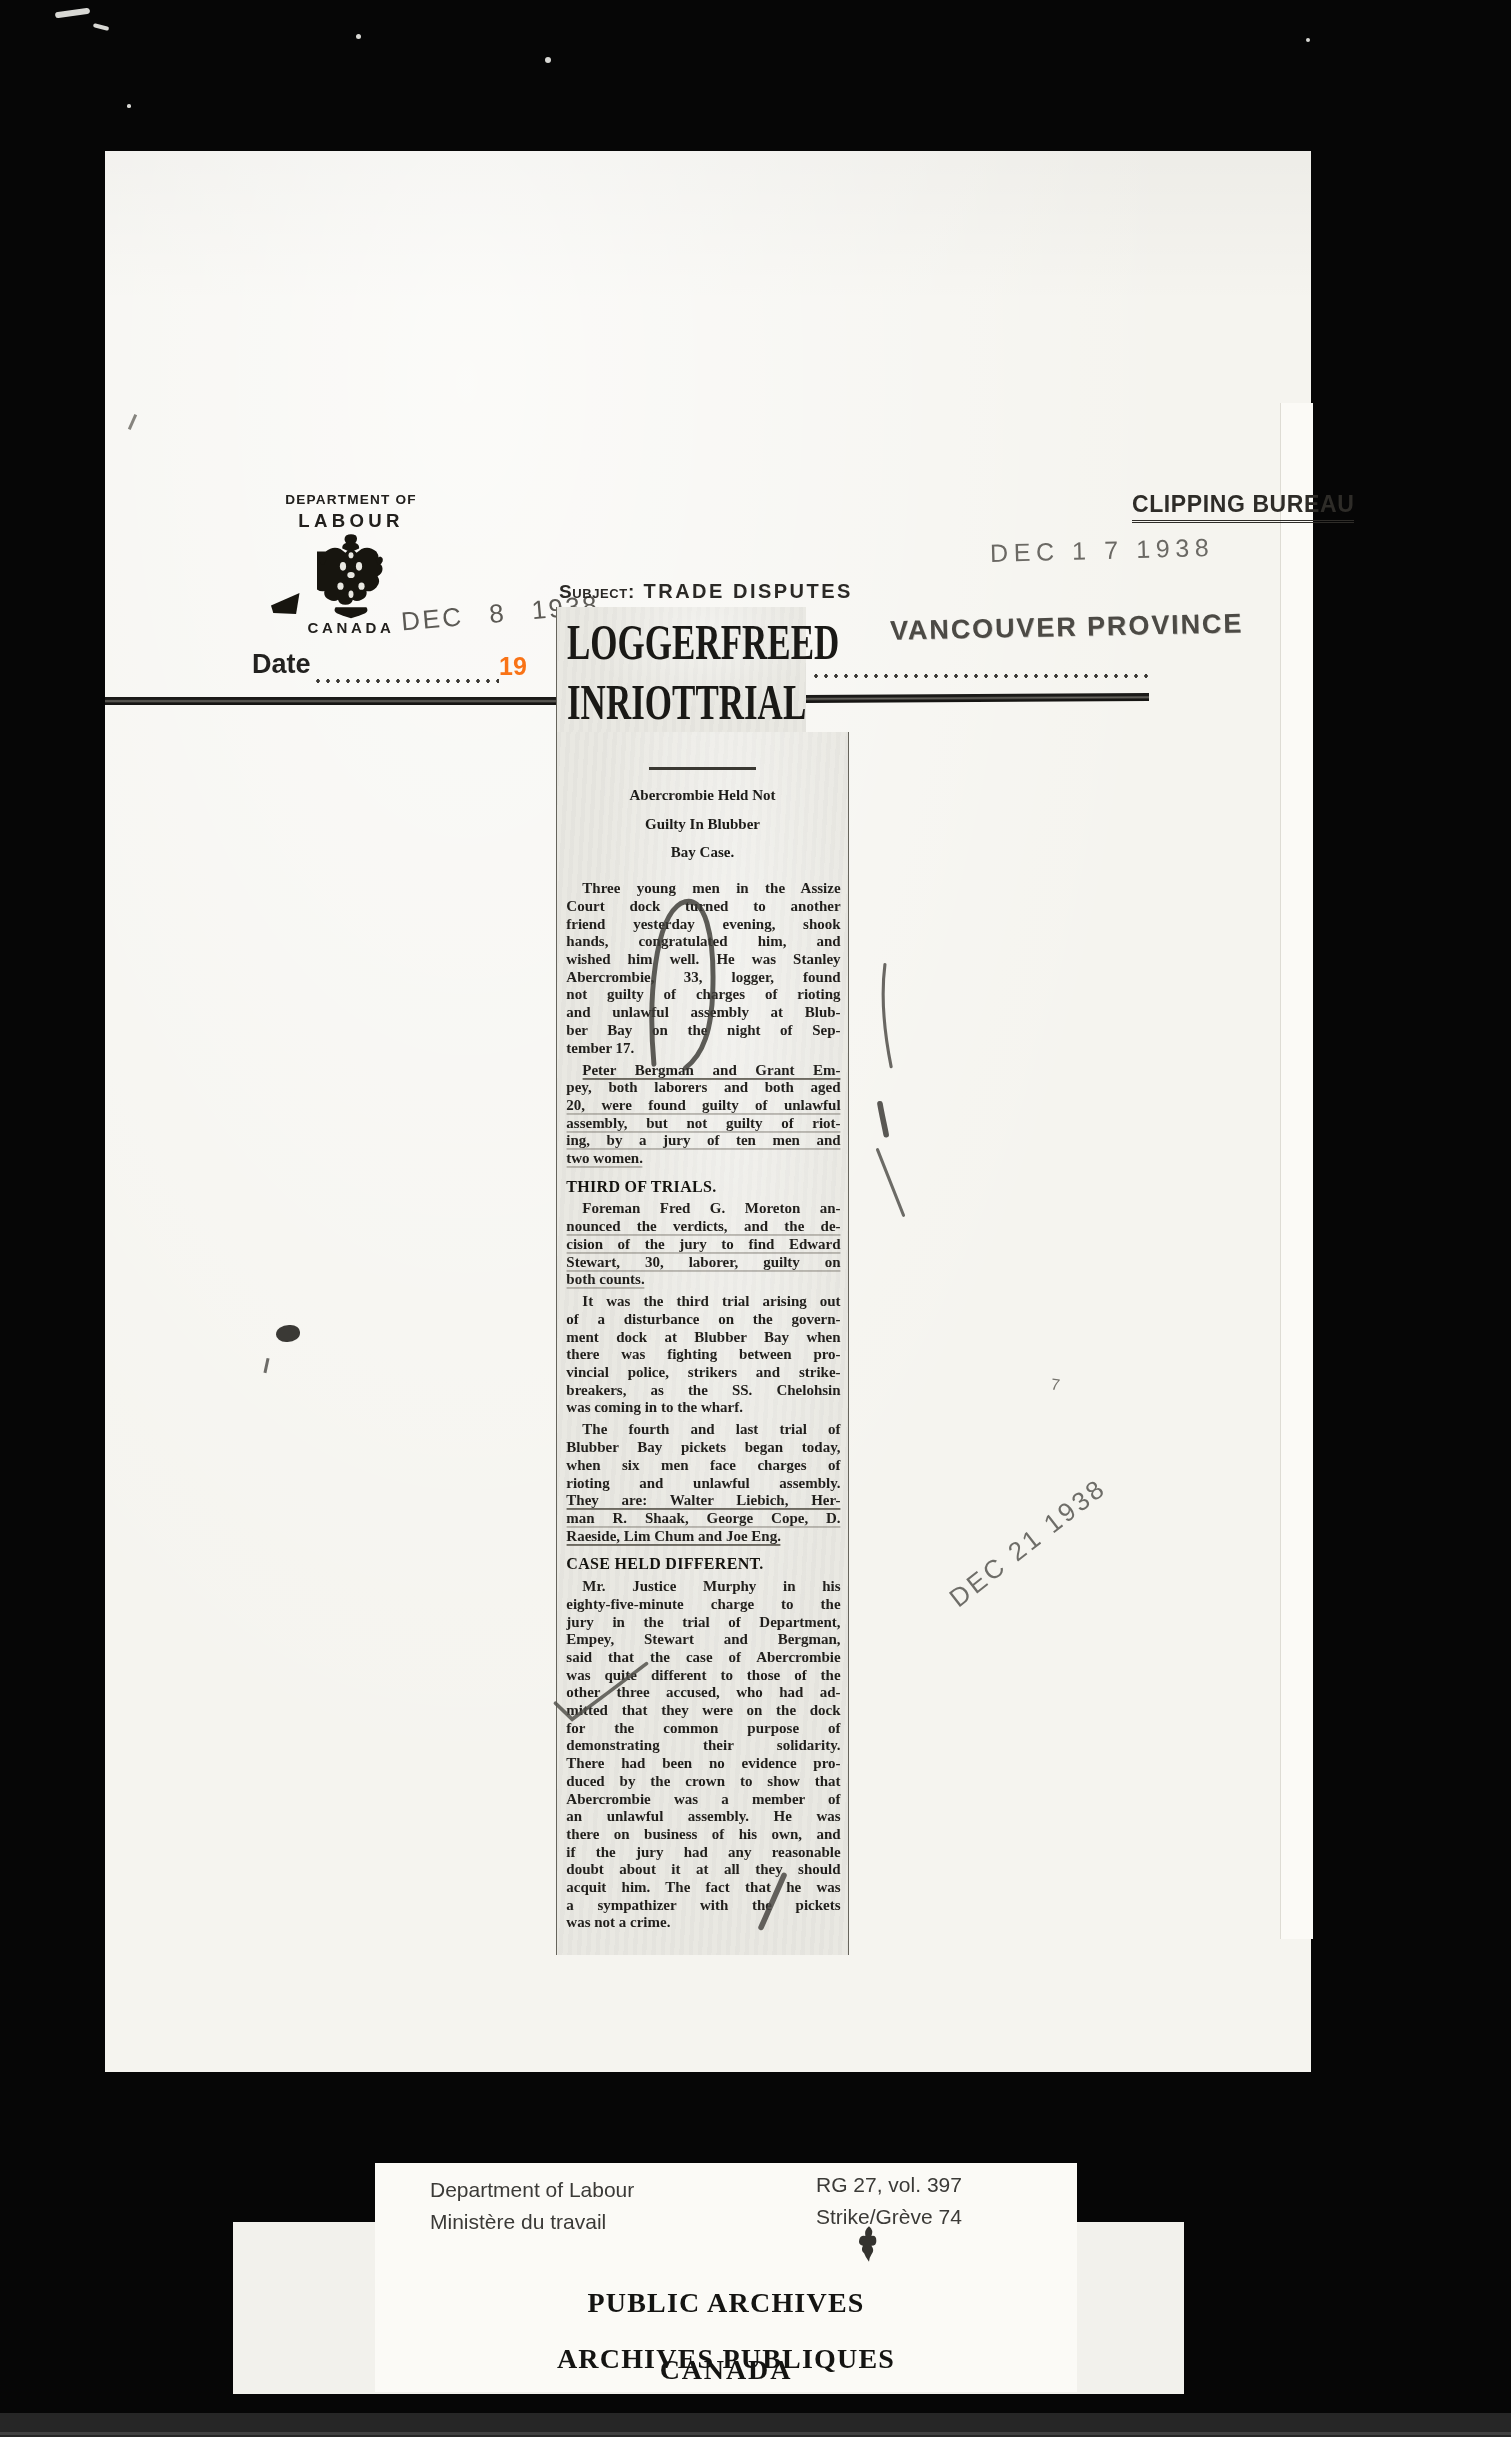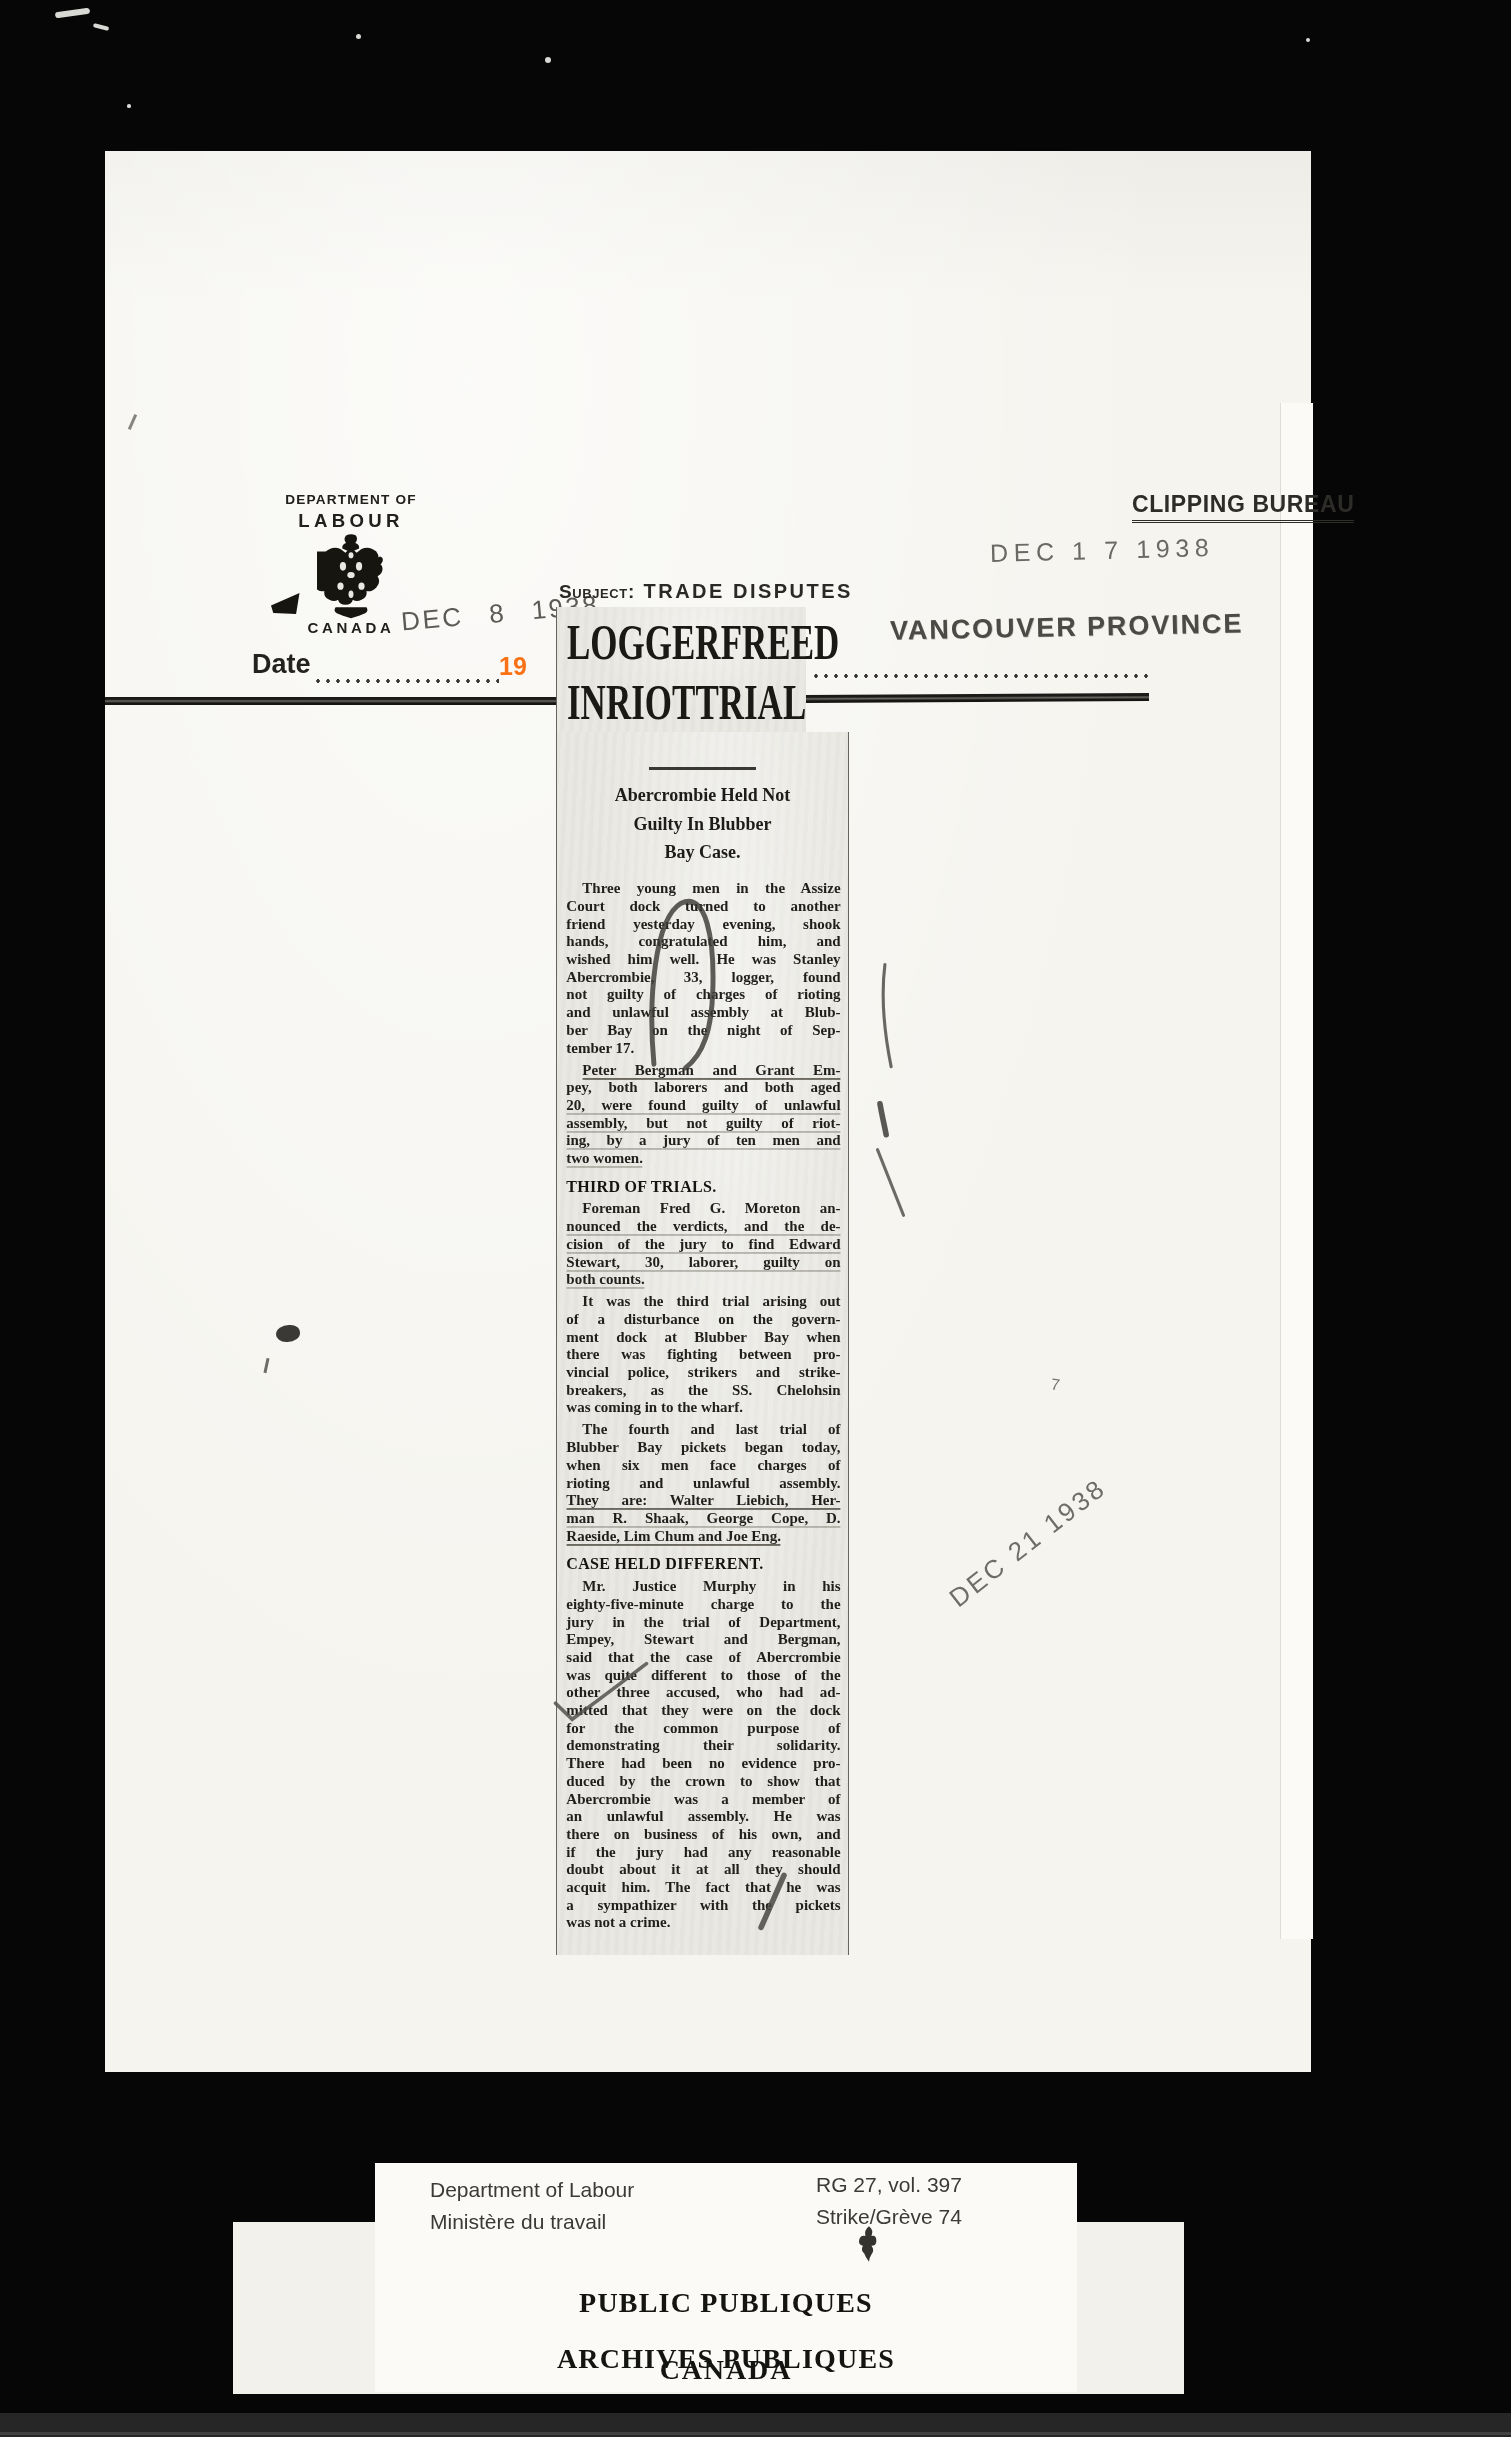--- a/index.html
+++ b/index.html
@@ -55,21 +55,21 @@
         background-image:radial-gradient(ellipse at 60% 20%, rgba(255,255,255,.45), rgba(0,0,0,0) 55%),
                          repeating-linear-gradient(93deg, rgba(0,0,0,.018) 0 4.3px, rgba(0,0,0,0) 4.3px 9.3px);}
   .clip-top{left:556px;top:607px;width:249px;height:125px;border-left:1.2px solid #66645c;}
   .clip-main{left:556px;top:732px;width:291px;border-left:1.2px solid #66645c;border-right:1.2px solid #66645c;
              padding-bottom:18.6px;}
   .headline{padding:5px 6.2px 0 10px;}
   .hl-line{display:flex;justify-content:space-between;width:230px;height:60px;align-items:flex-end;
            font-family:"Liberation Serif",serif;font-weight:bold;font-size:35px;color:#1a1916;
            transform:scaleY(1.42);transform-origin:center bottom;}
   .subhead-rule{width:107px;height:3.1px;background:#3a3832;margin:35px auto 11px auto;}
-  .subhead{text-align:center;font-family:"Liberation Serif",serif;font-weight:bold;font-size:18px;
+  .subhead{text-align:center;font-family:"Liberation Serif",serif;font-weight:bold;font-size:15px;
            line-height:28.5px;color:#1d1c19;}
   .bodytext{padding:13.6px 7.4px 0 9.3px;font-family:"Liberation Serif",serif;font-weight:bold;
             font-size:15px;line-height:17.7px;color:#211f1c;}
   .c-para{margin-bottom:4.3px;}
   .nl{text-align:justify;text-align-last:justify;white-space:normal;}
   .nl.last{text-align-last:left;}
   .nl.first{text-indent:16px;}
   .u1 .t{box-shadow:0 2.5px 0 -0.6px rgba(110,106,96,.42);}
   .u2 .t{box-shadow:0 2.5px 0 -0.6px rgba(76,72,62,.8);}
   .c-header{font-size:16px;letter-spacing:0.3px;margin:10px 0 5px 0;color:#151410;text-align:left;}
@@ -271,20 +271,20 @@
   </div>
   <div class="abs card-right">
     <div>RG 27, vol. 397</div>
     <div>Strike/Grève 74</div>
   </div>
   <div class="abs glyph">
     <svg width="22" height="38" viewBox="0 0 36 62">
       <path d="M18 2 q8 6 4 16 q8 -2 8 8 q0 8 -8 8 q6 8 0 14 q-4 6 -4 12 q-6 -8 -8 -14 q-6 -4 -2 -12 q-8 -2 -6 -10 q2 -8 10 -6 q-2 -10 6 -16z" fill="#34332f"></path>
     </svg>
   </div>
-  <div class="abs pa pa1">PUBLIC PUBLIQUES</div>
+  <div class="abs pa pa1">PUBLIC ARCHIVES</div>
   <div class="abs pa pa2">ARCHIVES PUBLIQUES</div>
   <div class="abs pa pa3">CANADA</div>
 
   <div class="abs btm1"></div>
   <div class="abs btm2"></div>
 </div>
 
 
 </body></html>

